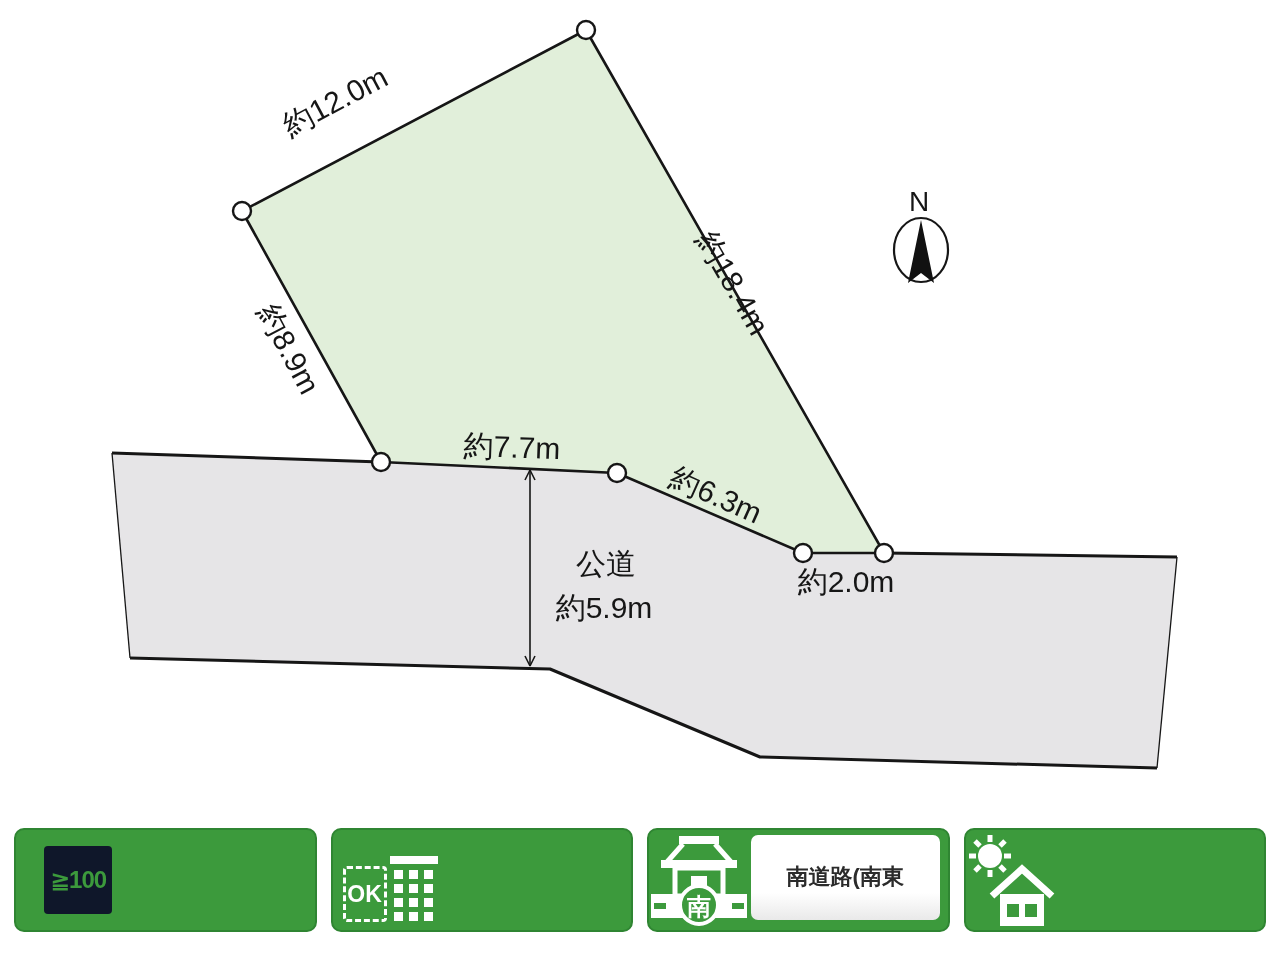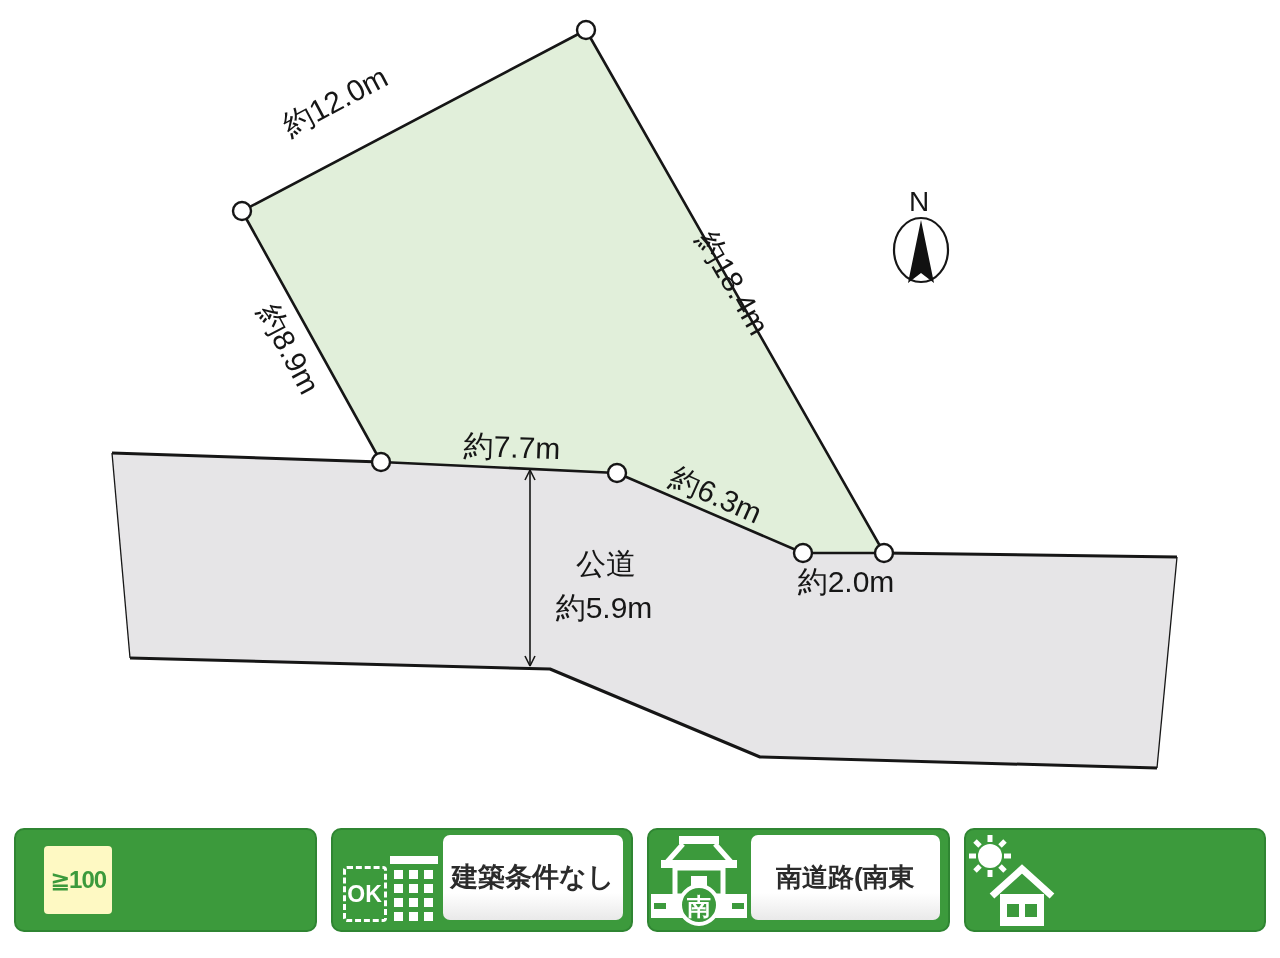--- a/index.html
+++ b/index.html
@@ -26,25 +26,25 @@
     border-radius:10px;position:relative;
   }
   .panel{
     flex:1;margin:5px 8px 10px 4px;
     background:linear-gradient(180deg,#ffffff 68%,#e9e9e9 100%);
     border-radius:7px;
     display:flex;flex-direction:column;justify-content:center;align-items:center;
     font-weight:bold;color:var(--panel-text,#2b2b2b);
     font-size:27px;line-height:1.22;white-space:nowrap;
   }
-  .panel.small{font-size:26px;}
+  .panel.small{font-size:22px;}
   
   .iconbox{
     width:68px;height:68px;margin:16px 2px 16px 28px;align-self:center;
-    background:#fef9c3;border-radius:4px;
+    background:#0f172a;border-radius:4px;
     display:flex;align-items:center;justify-content:center;
     color:var(--badge-green,#3c9a3c);font-weight:bold;font-size:24px;letter-spacing:-1px;
   }
   
   .icon-zone{position:relative;width:106px;flex:0 0 auto;}
   .ok-box{
     position:absolute;left:10px;top:36px;width:44px;height:56px;box-sizing:border-box;
     border:3px dashed #ffffff;border-radius:4px;
     display:flex;align-items:center;justify-content:center;
     color:#ffffff;font-weight:bold;font-size:23px;
@@ -126,23 +126,20 @@
               <rect x="34" y="32" width="9" height="9"></rect>
             <rect x="4" y="46" width="9" height="9"></rect>
               <rect x="19" y="46" width="9" height="9"></rect>
               <rect x="34" y="46" width="9" height="9"></rect>
             <rect x="4" y="60" width="9" height="9"></rect>
               <rect x="19" y="60" width="9" height="9"></rect>
               <rect x="34" y="60" width="9" height="9"></rect>
           </g>
         </svg>
       </div>
-      <div class="panel">
-        <div>建築条件なし</div>
-      </div>
     </div>
 
     <div class="badge">
       <div class="icon-zone3">
         <svg class="izsvg" width="96" height="96" viewBox="0 0 96 96">
           <rect x="28" y="4" width="40" height="8" fill="#ffffff"></rect>
           <path d="M32,12 L16,30 M64,12 L80,30" stroke="#ffffff" stroke-width="5" fill="none"></path>
           <rect x="10" y="28" width="76" height="8" fill="#ffffff"></rect>
           <rect x="24" y="36" width="48" height="28" fill="none" stroke="#ffffff" stroke-width="5"></rect>
           <rect x="40" y="44" width="16" height="20" fill="#ffffff"></rect>

